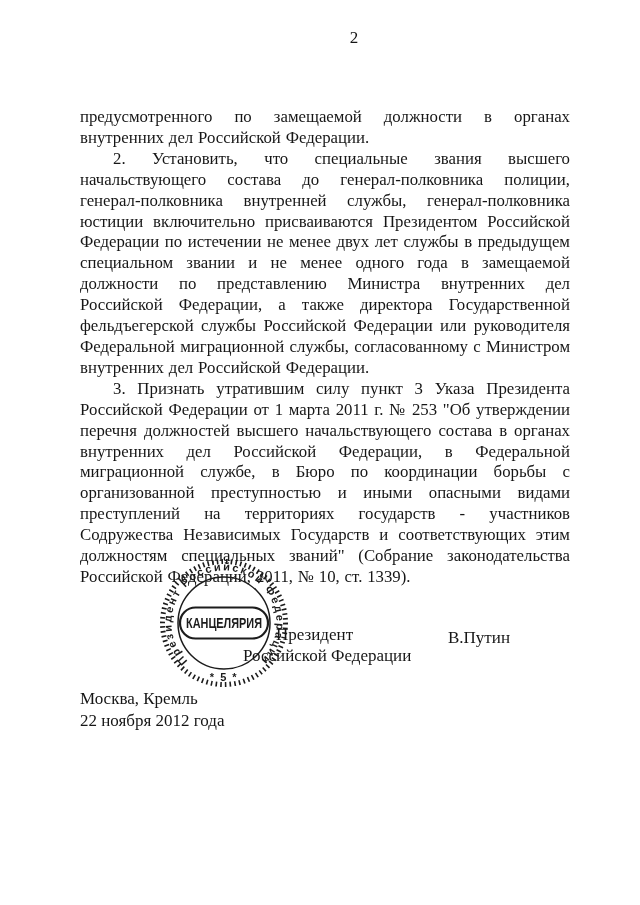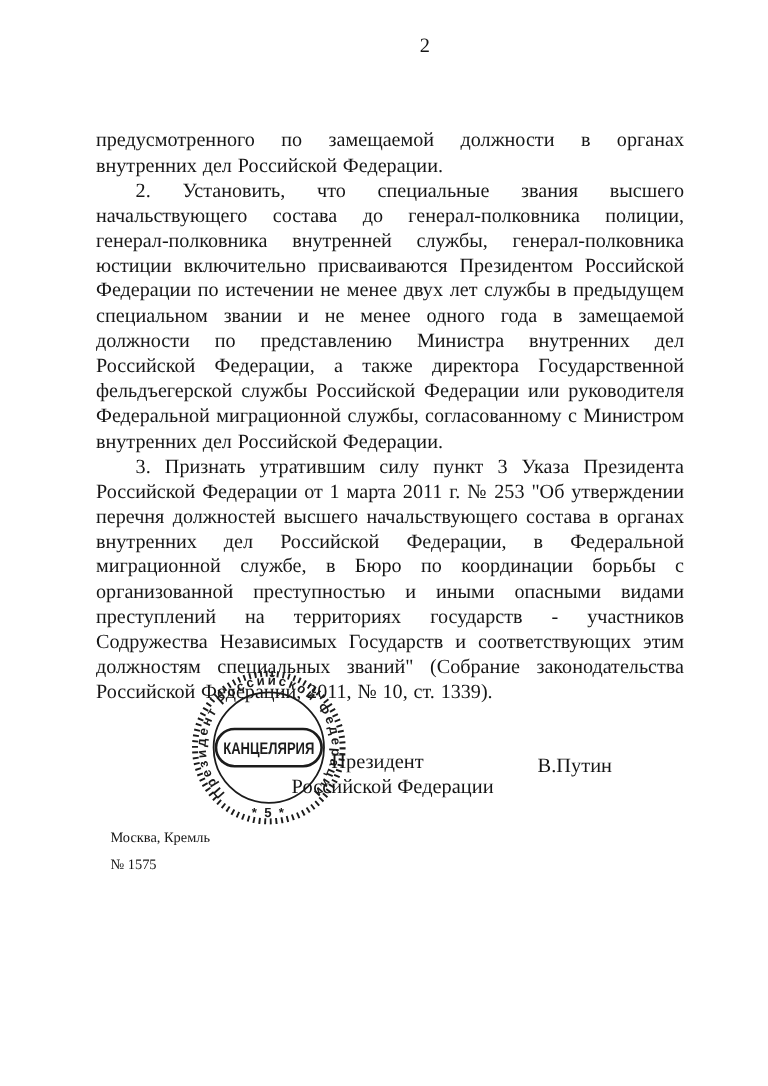--- a/index.html
+++ b/index.html
@@ -47,22 +47,22 @@
     position:absolute;
     font-size:17px;
     white-space:nowrap;
     padding-left:12px;
   }
   .sig-title1{left:264px;top:625px;}
   .sig-title2{left:231px;top:646px;}
   .sig-name{left:436px;top:628px;}
   .footer-block{
     position:absolute;
-    left:92px;top:688px;
-    font-size:12px;
+    left:80px;top:688px;
+    font-size:17px;
     line-height:21.7px;
   }
   .footer-block div{white-space:nowrap;}
 </style>
 </head>
 <body>
 
 <div class="page">
 
   <div class="page-number">2</div>
@@ -86,16 +86,16 @@
     <rect x="-44" y="-15.5" width="88" height="31" rx="15.5" fill="none" stroke="#1c1c1c" stroke-width="2.2"></rect>
     <text x="0" y="5" font-size="14" text-anchor="middle" textLength="76" lengthAdjust="spacingAndGlyphs">КАНЦЕЛЯРИЯ</text>
   </svg>
 
   <div class="sig-line sig-title1">Президент</div>
   <div class="sig-line sig-title2">Российской Федерации</div>
   <div class="sig-line sig-name">В.Путин</div>
 
   <div class="footer-block">
     <div>Москва, Кремль</div>
-    <div>№ 1575</div>
+    <div>22 ноября 2012 года</div>
   </div>
 
 </div>
 
 </body></html>

